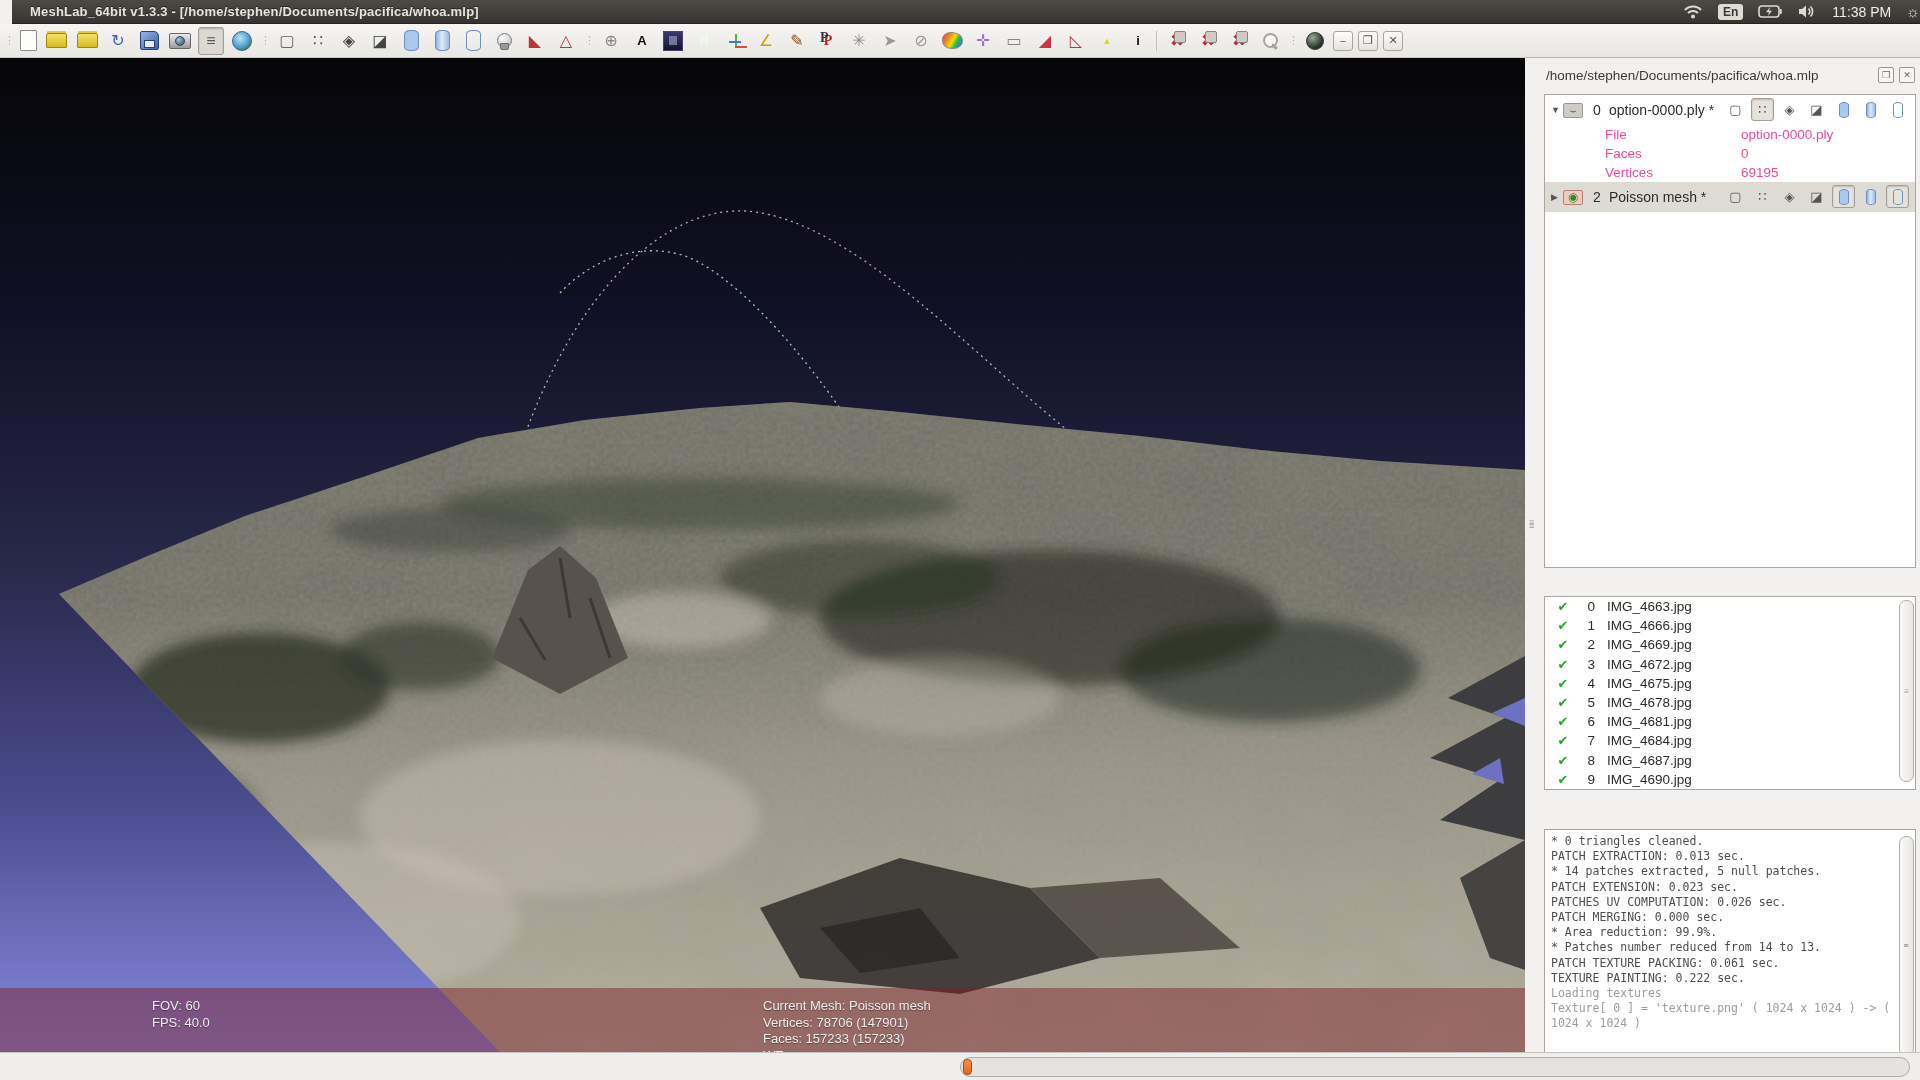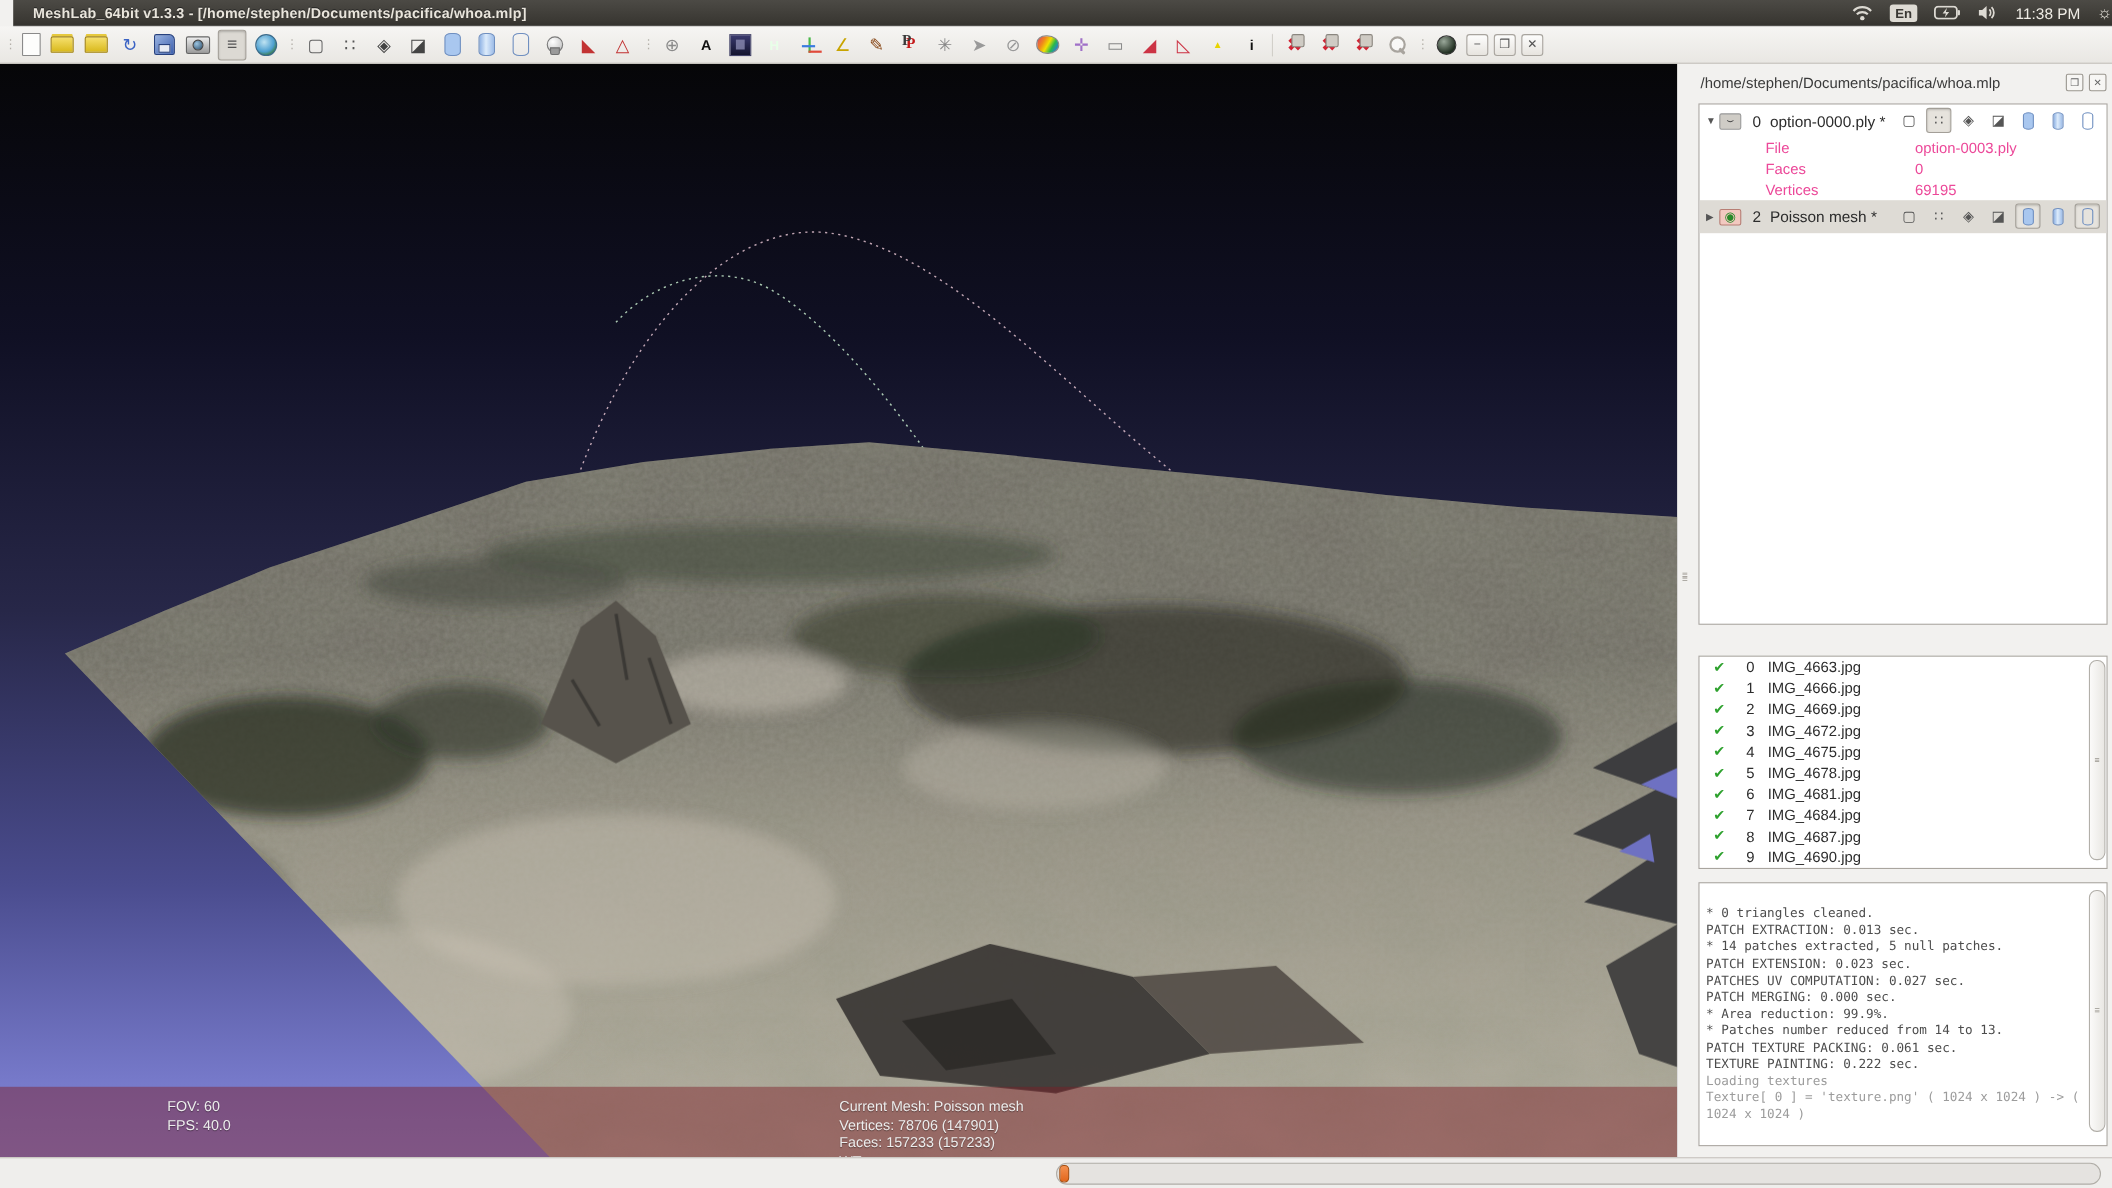--- a/index.html
+++ b/index.html
@@ -122,22 +122,22 @@
     repeating-linear-gradient(90deg,rgba(40,70,120,.35) 0 1px,transparent 1px 4px);}
   .detail-row{display:flex;font-size:13.5px;color:#ec4899;height:19px;align-items:center;}
   .detail-label{padding-left:60px;width:196px;}
   .rasterbox{top:538px;height:194px;overflow:hidden;}
   .raster-row{height:19.2px;display:flex;align-items:center;font-size:13.5px;color:#2c2c2c;}
   .chk{width:20px;text-align:center;font-size:13px;font-weight:bold;margin-left:8px;}
   .ridx{width:22px;text-align:right;margin-right:12px;}
   .vscroll{position:absolute;right:1px;top:2px;width:15px;border:1px solid #b2afa9;border-radius:7px;
     background:linear-gradient(90deg,#fbfaf9,#e9e7e3);display:flex;align-items:center;justify-content:center;
     color:#9a968f;font-size:8px;}
-  .logbox{top:744px;height:240px;overflow:hidden;font-family:"DejaVu Sans Mono","Liberation Mono",monospace;
-    font-size:11.5px;line-height:15.2px;padding:20px 20px 4px 6px;}
+  .logbox{top:771px;height:240px;overflow:hidden;font-family:"DejaVu Sans Mono","Liberation Mono",monospace;
+    font-size:11.5px;line-height:15.2px;padding:4px 20px 4px 6px;}
   .lline{white-space:pre-wrap;color:#4d4d4d;word-break:break-all;}
   .lline.muted{color:#9c9c9c;}
 
   
   .statusbar{position:absolute;left:0;top:1052px;width:1920px;height:28px;
     background:#efeeec;border-top:1px solid #c6c3bd;}
   .progress-groove{position:absolute;left:960px;top:4px;width:950px;height:20px;border:1px solid #b0ada7;
     border-radius:10px;background:#e5e3e0;}
   .progress-thumb{position:absolute;left:2px;top:1px;width:9px;height:16px;border-radius:4px;
     background:linear-gradient(#f49150,#e2661c);border:1px solid #a54e10;}
@@ -350,21 +350,21 @@
             <span class="cyl smooth"></span>
           </span>
           <span class="mini">
             <span class="cyl tex"></span>
           </span>
         </span>
     </div>
     <div id="layer0-details">
         <div class="detail-row">
           <span class="detail-label">File</span>
-          <span>option-0003.ply</span>
+          <span>option-0000.ply</span>
         </div>
         <div class="detail-row">
           <span class="detail-label">Faces</span>
           <span>0</span>
         </div>
         <div class="detail-row">
           <span class="detail-label">Vertices</span>
           <span>69195</span>
         </div>
       </div>
@@ -447,21 +447,21 @@
       </div>
     <div class="vscroll" style="top:3px;height:182px;">≡</div>
   </div>
 
   <div class="box logbox">
     <div id="loglines">
         <div class="lline">* 0 triangles cleaned.</div>
         <div class="lline">PATCH EXTRACTION: 0.013 sec.</div>
         <div class="lline">* 14 patches extracted, 5 null patches.</div>
         <div class="lline">PATCH EXTENSION: 0.023 sec.</div>
-        <div class="lline">PATCHES UV COMPUTATION: 0.027 sec.</div>
+        <div class="lline">PATCHES UV COMPUTATION: 0.026 sec.</div>
         <div class="lline">PATCH MERGING: 0.000 sec.</div>
         <div class="lline">* Area reduction: 99.9%.</div>
         <div class="lline">* Patches number reduced from 14 to 13.</div>
         <div class="lline">PATCH TEXTURE PACKING: 0.061 sec.</div>
         <div class="lline">TEXTURE PAINTING: 0.222 sec.</div>
         <div class="lline muted">Loading textures</div>
         <div class="lline muted">Texture[ 0 ] = 'texture.png' ( 1024 x 1024 ) -&gt; ( 1024 x 1024 )</div>
       </div>
     <div class="vscroll" style="top:6px;height:220px;">≡</div>
   </div>

